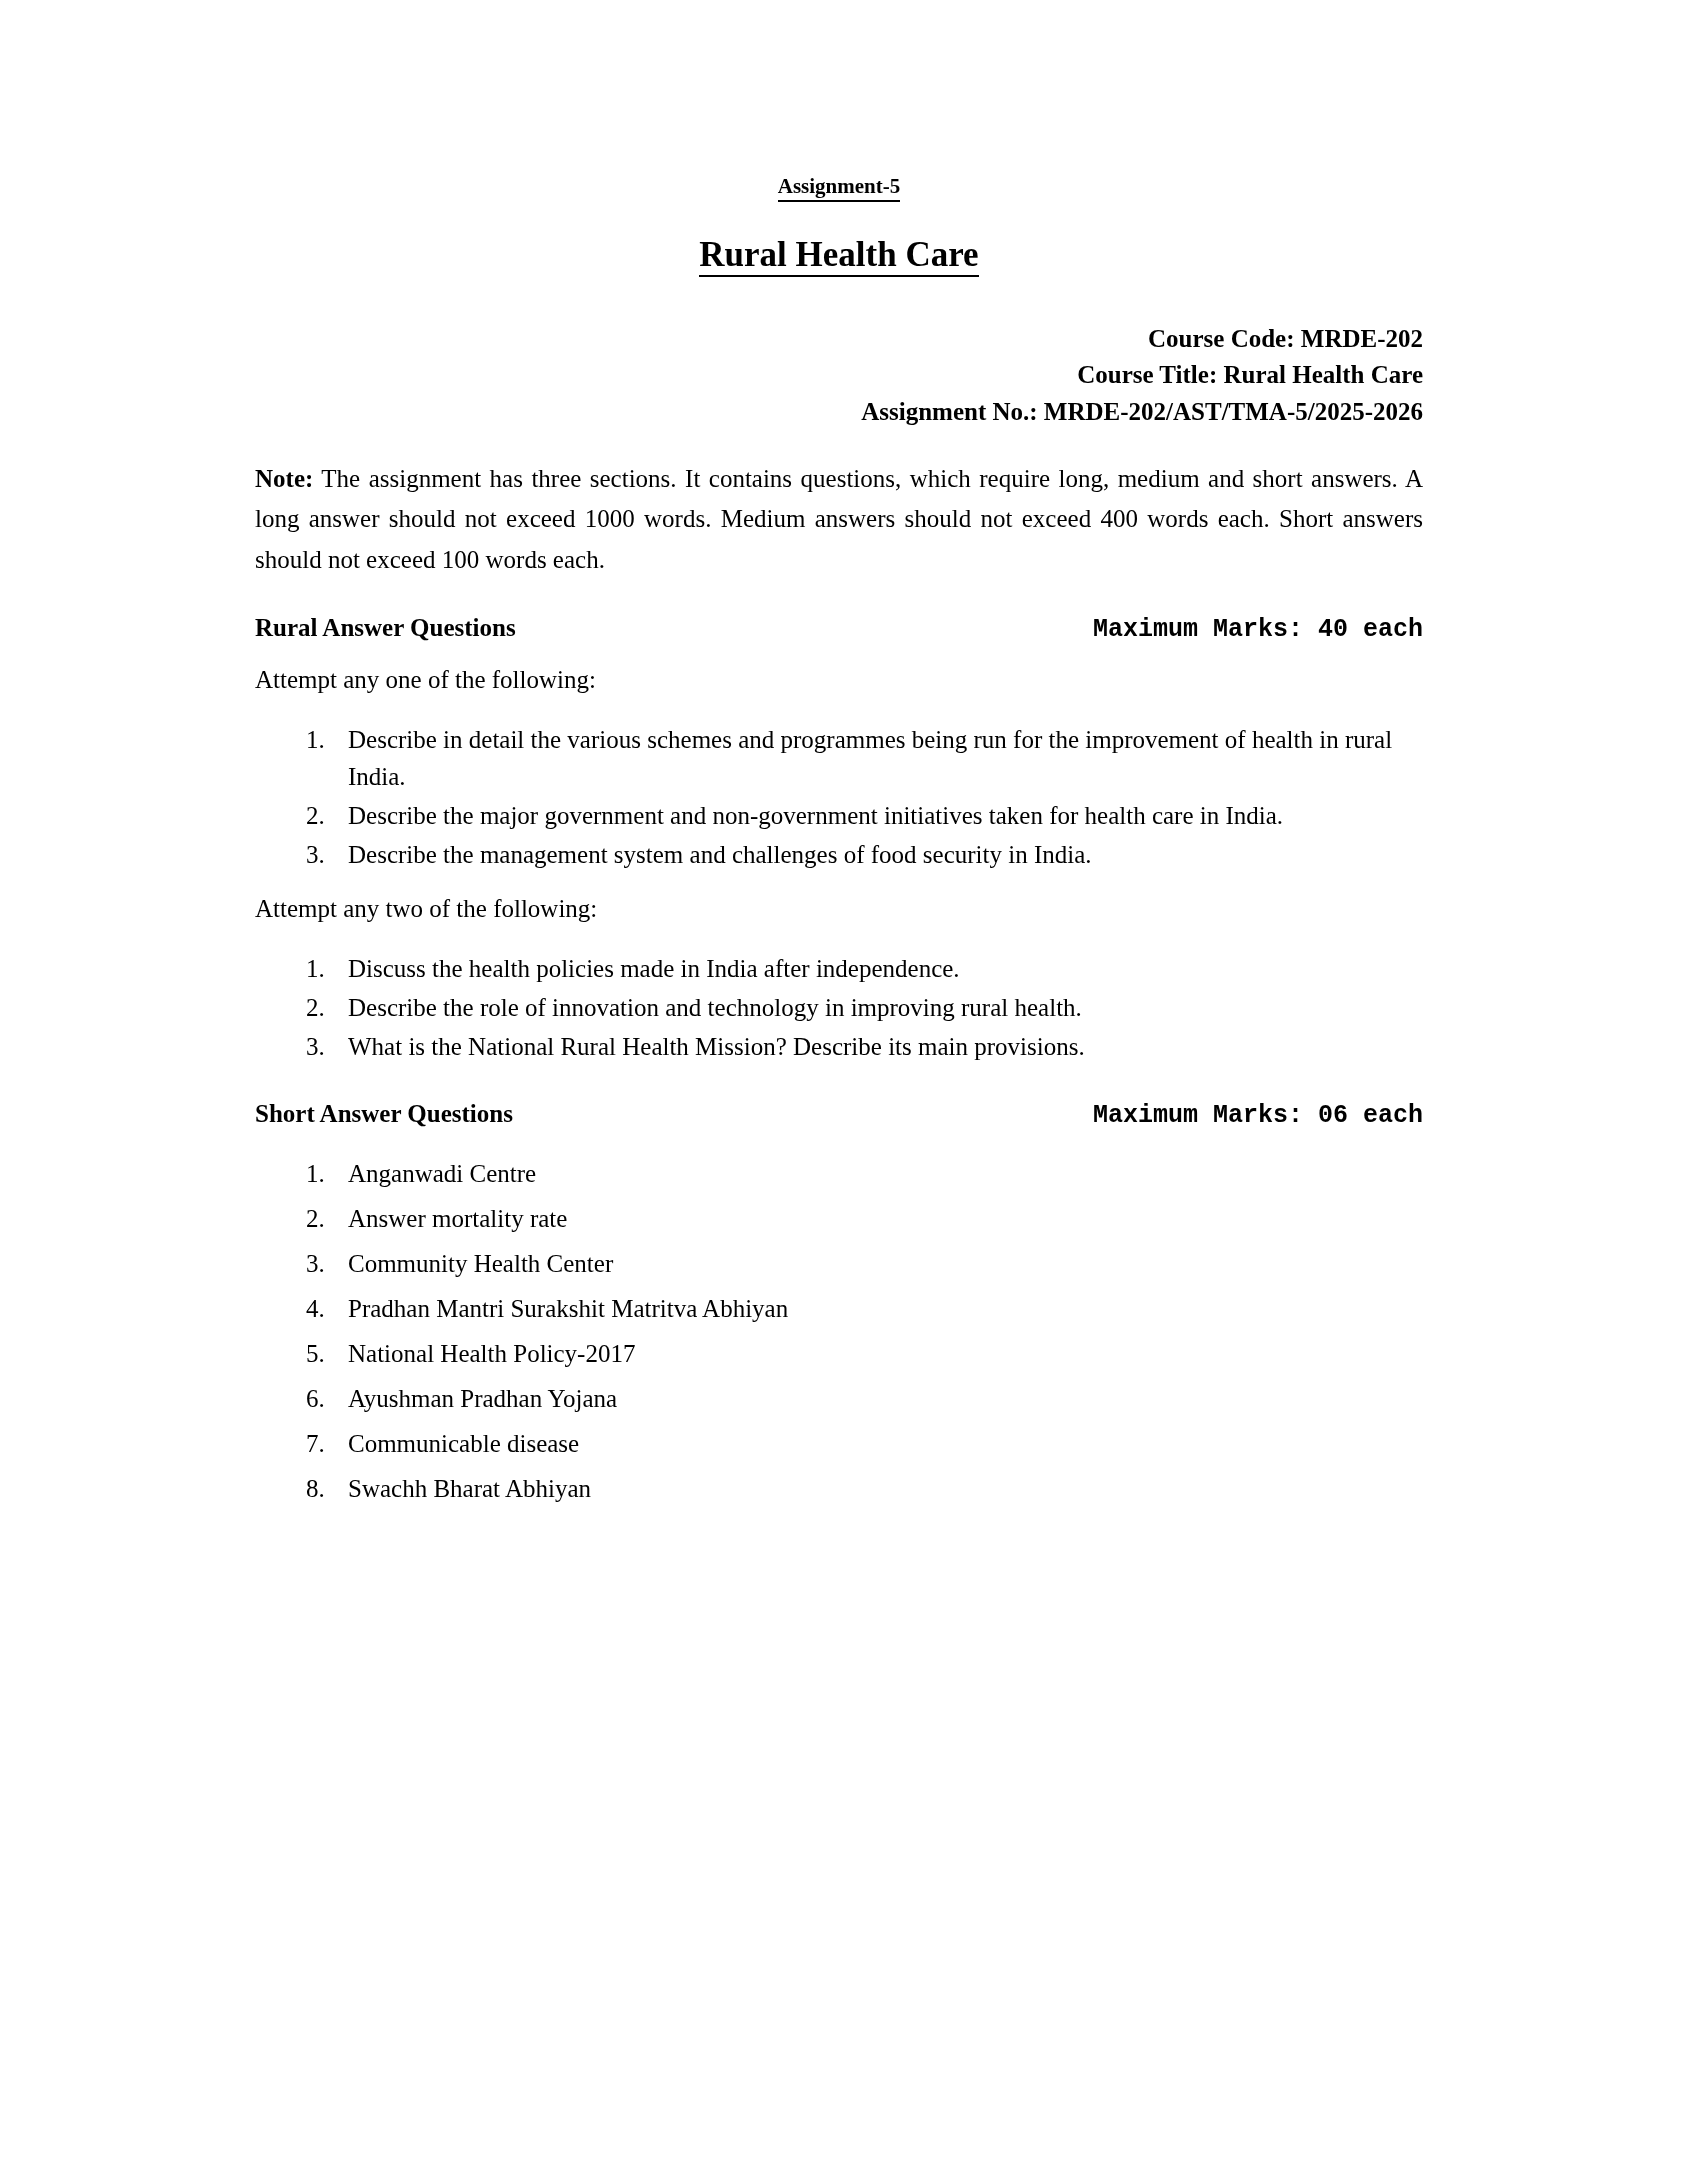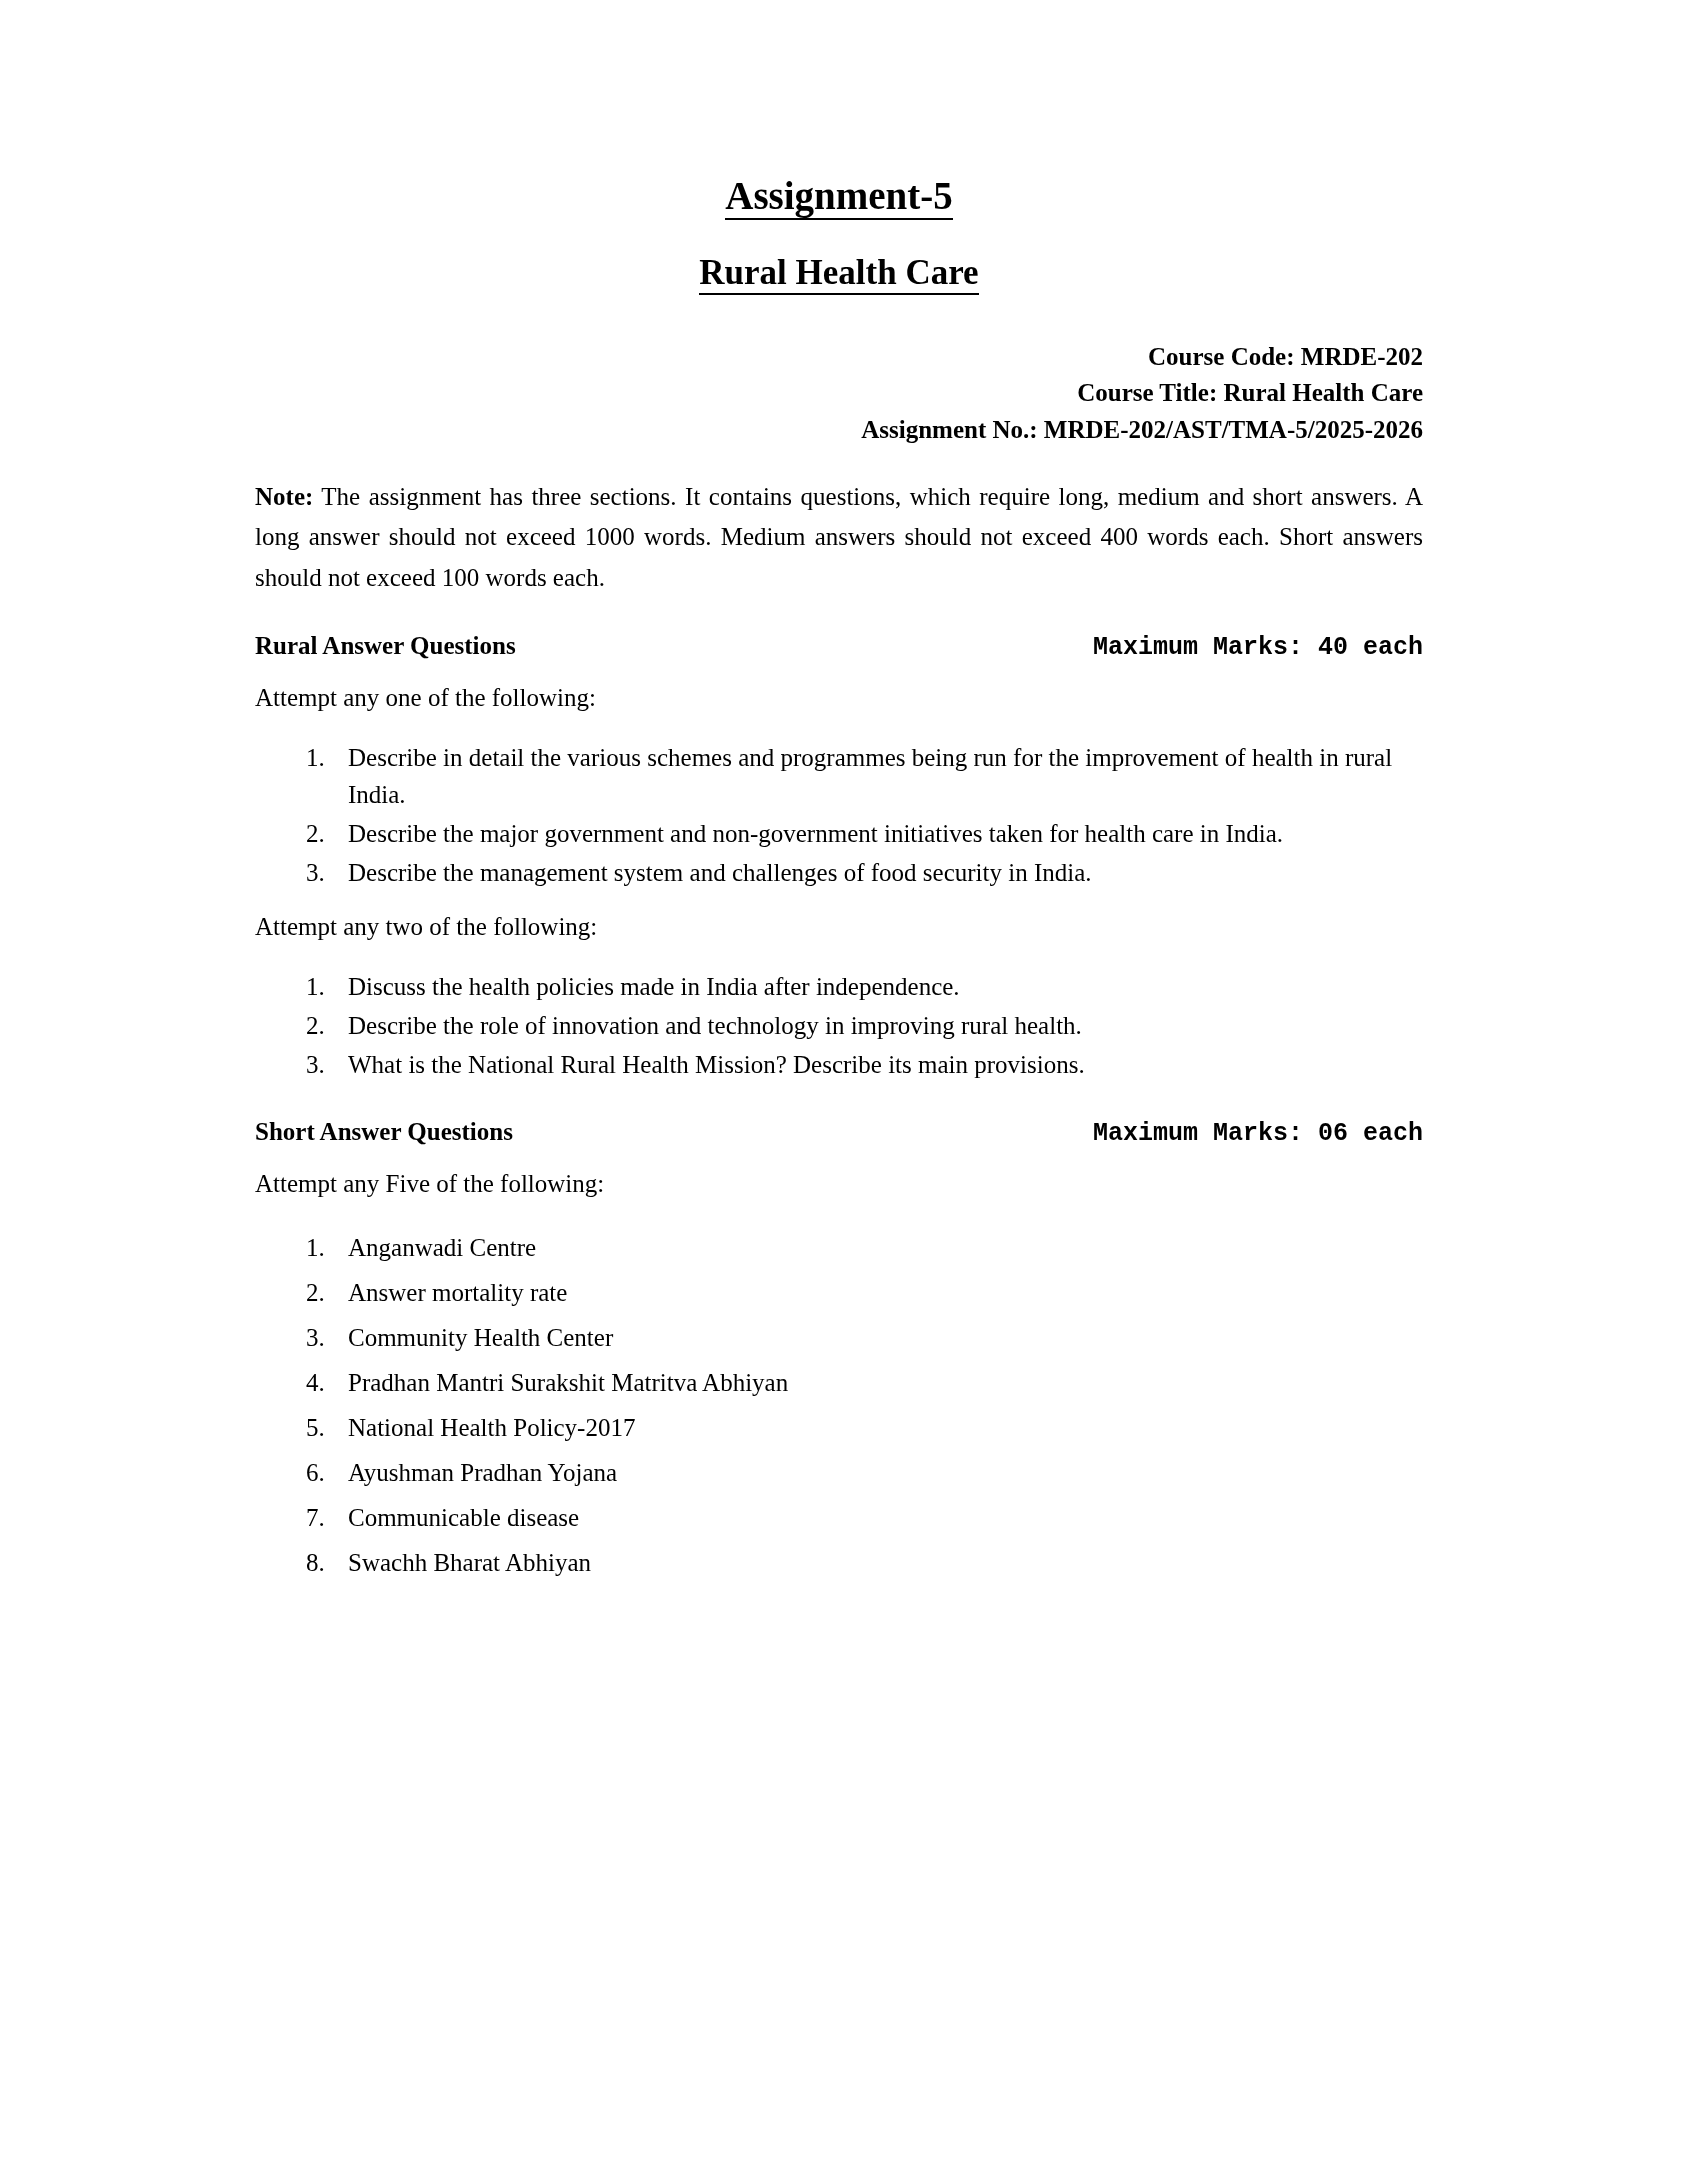--- a/index.html
+++ b/index.html
@@ -22,21 +22,21 @@
     position: absolute;
     left: 255px;
     top: 0;
     width: 1168px;
   }
 
   
   .doc-title {
     text-align: center;
     font-weight: bold;
-    font-size: 39px;
+    font-size: 21px;
     line-height: 1;
     margin: 0;
     padding-top: 176px;
   }
   .doc-title span,
   .doc-subtitle span {
     display: inline-block;
     border-bottom: 2.5px solid #000;
     padding-bottom: 3px;
   }
@@ -167,21 +167,20 @@
       <li>
         <span class="num">3.</span>
         <span>What is the National Rural Health Mission? Describe its main provisions.</span>
       </li>
     </ol>
 
     <div class="section-head">
       <span>Short Answer Questions</span>
       <span class="marks">Maximum Marks: 06 each</span>
     </div>
-    <p class="attempt">Attempt any Five of the following:</p>
     <ol class="qlist loose">
       <li>
         <span class="num">1.</span>
         <span>Anganwadi Centre</span>
       </li>
       <li>
         <span class="num">2.</span>
         <span>Answer mortality rate</span>
       </li>
       <li>

